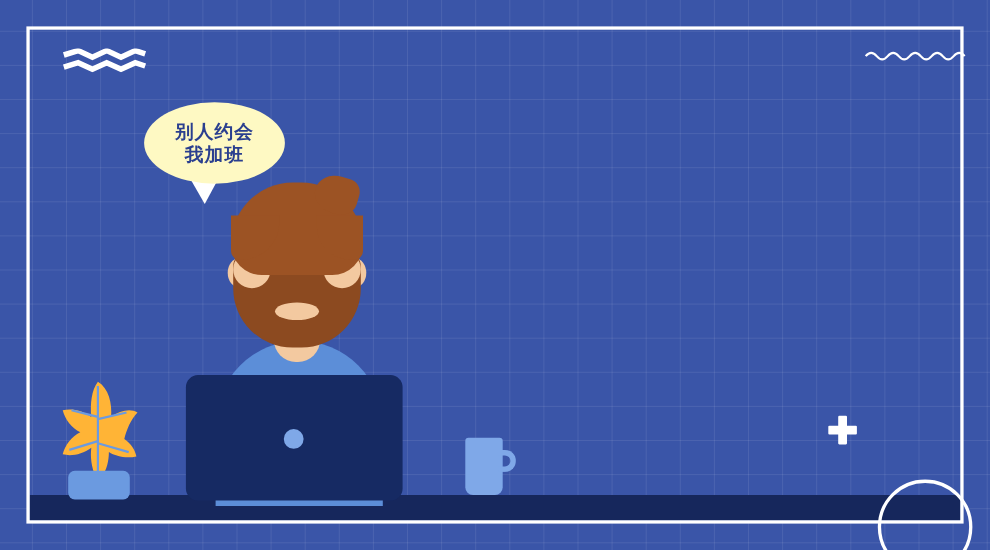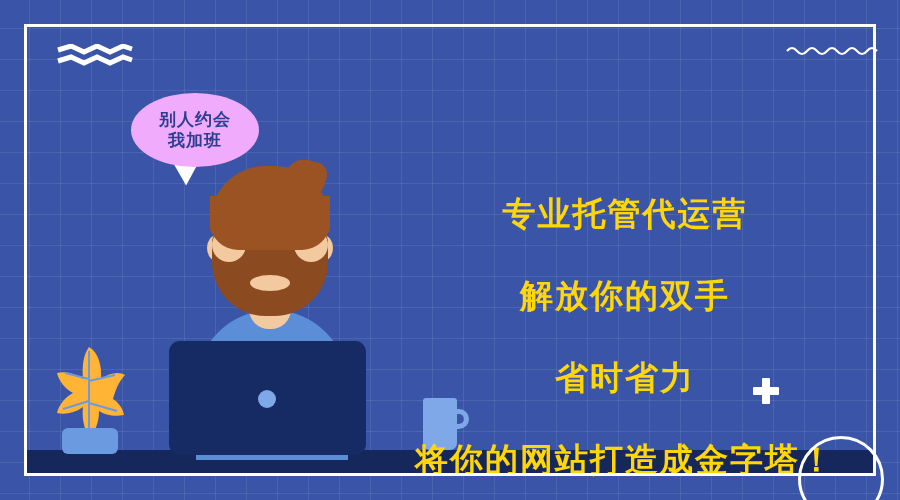--- a/index.html
+++ b/index.html
@@ -332,21 +332,21 @@
     box-sizing: border-box;
   }
 
   
   .bubble {
     position: absolute;
     left: 131px;
     top: 93px;
     width: 128px;
     height: 74px;
-    background: #f0abfc;
+    background: #fef9c3;
     border-radius: 50%;
     display: flex;
     flex-direction: column;
     align-items: center;
     justify-content: center;
   }
   .bubble-line {
     color: #2a3f8f;
     font-size: 17px;
     font-weight: bold;
@@ -422,23 +422,17 @@
   <div class="wave-right">
     <svg width="92" height="14" viewBox="0 0 92 14">
       <path d="M1 7 Q6 1 11 7 T21 7 T31 7 T41 7 T51 7 T61 7 T71 7 T81 7 T91 7" stroke="#ffffff" stroke-width="2" fill="none"></path>
     </svg>
   </div>
 
   <div class="plus-mark"></div>
 
 
 
-  <div class="slogans">
-    <div class="slogan">专业托管代运营</div>
-    <div class="slogan">解放你的双手</div>
-    <div class="slogan">省时省力</div>
-    <div class="slogan last">将你的网站打造成金字塔！</div>
-  </div>
 
   <div class="frame"></div>
   <div class="corner-circle"></div>
 
 </div>
 
 </body></html>

